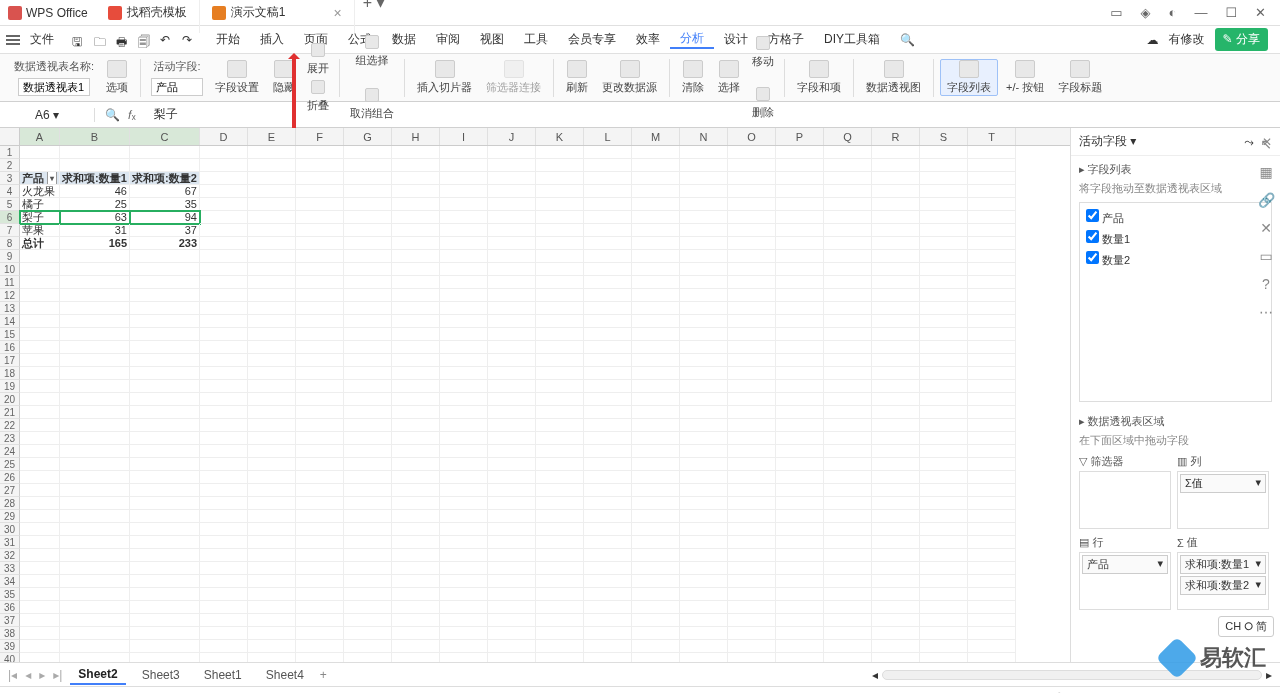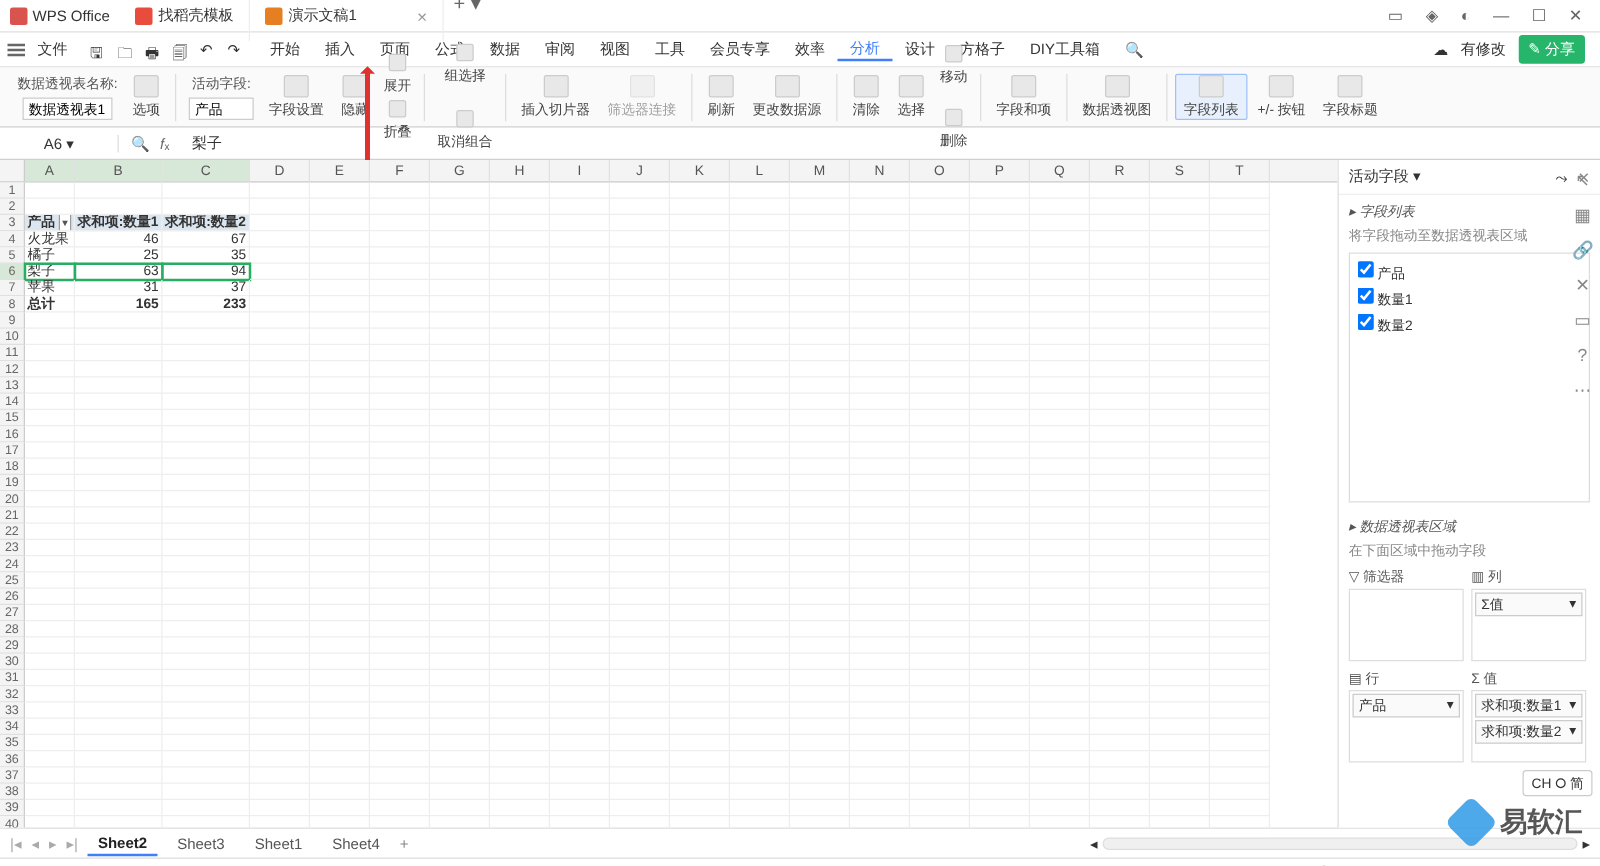--- a/index.html
+++ b/index.html
@@ -86,21 +86,21 @@
 
 .red-arrow { position: absolute; left: 292px; top: 55px; width: 4px; height: 86px; background: #e03030; }
 .red-arrow::before { content: ""; position: absolute; top: -8px; left: -4px; border: 6px solid transparent; border-bottom-color: #e03030; }
 
 
 .rpanel { width: 210px; border-left: 1px solid #ddd; display: flex; flex-direction: column; background: #fff; }
 .rpanel .rhdr { height: 28px; display: flex; align-items: center; padding: 0 8px; border-bottom: 1px solid #eee; }
 .rpanel .rhdr .ttl { flex: 1; }
 .rpanel .rhdr .x { color: #888; }
 .rpanel .sec { padding: 6px 8px; font-size: 11px; }
-.rpanel .sec .sttl { color: #555; margin-bottom: 4px; font-style: italic; }
+.rpanel .sec .sttl { color: #555; margin-bottom: 4px; }
 .rpanel .sec .hint { color: #888; margin-bottom: 6px; }
 .rpanel .fieldbox { border: 1px solid #ddd; padding: 6px; min-height: 200px; }
 .rpanel .fieldbox label { display: block; margin-bottom: 4px; }
 .rpanel .areas { display: flex; flex-wrap: wrap; gap: 6px; }
 .rpanel .area { width: 92px; }
 .rpanel .area .albl { font-size: 11px; color: #555; margin-bottom: 2px; display: flex; align-items: center; gap: 3px; }
 .rpanel .area .abox { border: 1px solid #ddd; min-height: 58px; padding: 2px; font-size: 11px; }
 .rpanel .area .abox .aitem { border: 1px solid #ccc; padding: 1px 4px; margin-bottom: 2px; display: flex; justify-content: space-between; background: #fafafa; }
 
 

